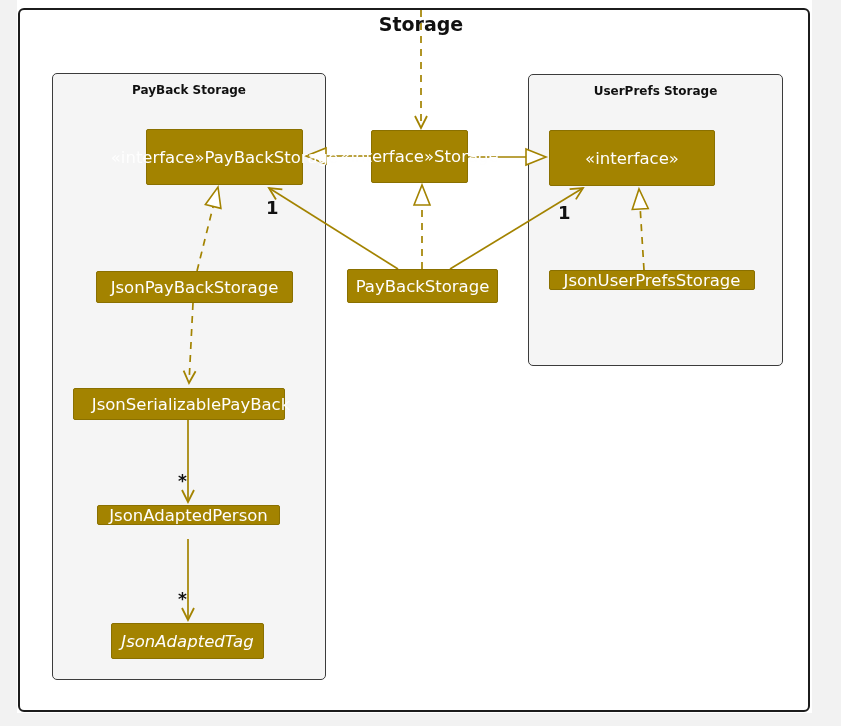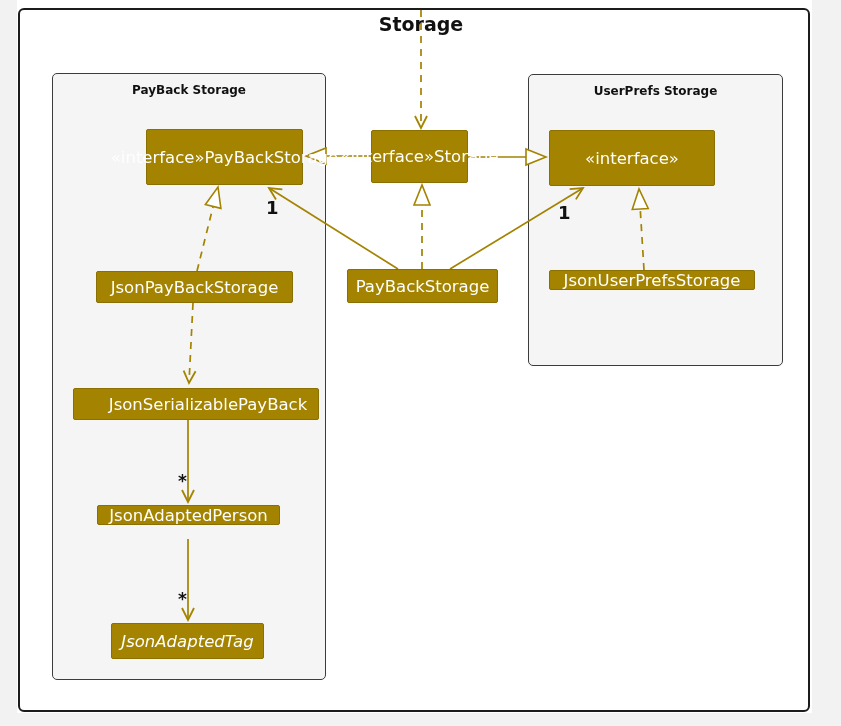--- a/index.html
+++ b/index.html
@@ -65,21 +65,21 @@
     white-space:nowrap;
     line-height:21px;
     z-index:3;
   }
   .n-iface-payback   { left:146px; top:129px; width:157px; height:56px; }
   .n-iface-storage   { left:371px; top:130px; width:97px;  height:53px; }
   .n-iface-userprefs { left:549px; top:130px; width:166px; height:56px; }
   .n-json-payback    { left:96px;  top:271px; width:197px; height:32px; }
   .n-storage-manager { left:347px; top:269px; width:151px; height:34px; }
   .n-json-userprefs  { left:549px; top:270px; width:206px; height:20px; }
-  .n-json-serializable { left:73px; top:388px; width:246px; height:32px;padding-left:24px; }
+  .n-json-serializable { left:73px; top:388px; width:212px; height:32px;padding-left:24px; }
   .n-json-adapted-person { left:97px; top:505px; width:183px; height:20px; }
   .n-json-adapted-tag    { left:111px; top:623px; width:153px; height:36px;font-style:italic; }
   .mult {
     position:absolute;
     font-weight:bold; color:var(--label-text);
     z-index:4;
   }
   .mult-1 { font-size:18px; }
   .mult-star { font-size:17px; }
   .m-left  { left:266px; top:197px; }

